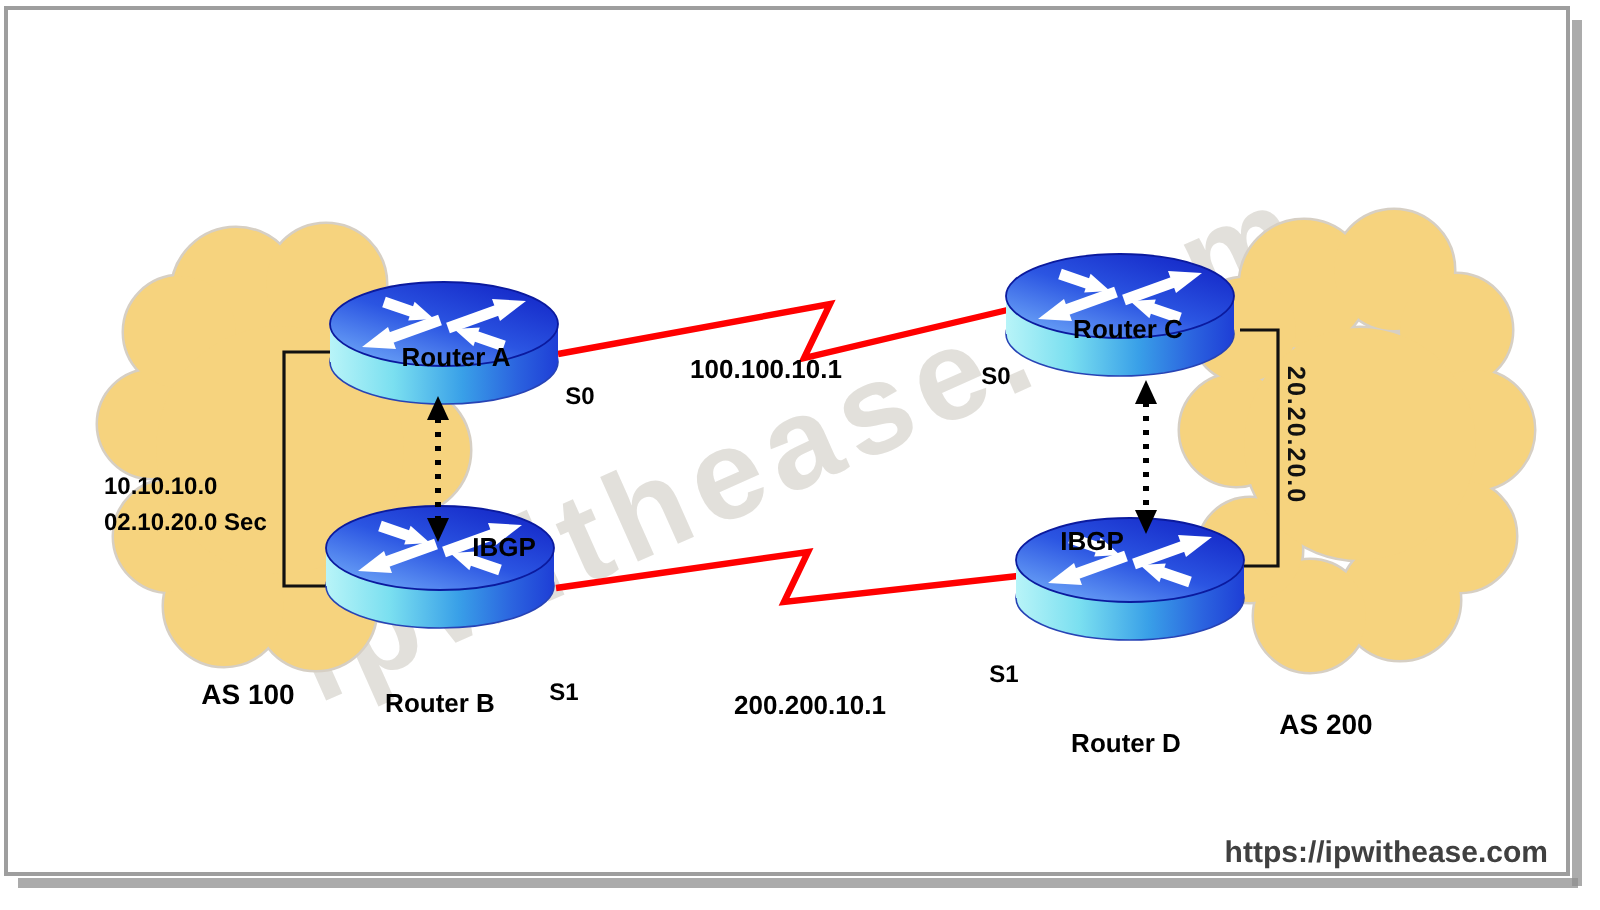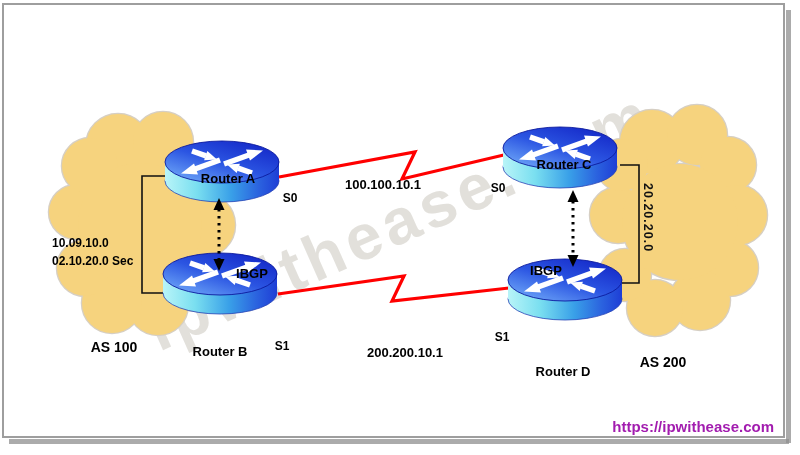--- a/index.html
+++ b/index.html
@@ -13,21 +13,21 @@
   .sm{font-size:12px;}
   .md{font-size:13px;}
   .as{font-size:14px;}
   .vtext{position:absolute;writing-mode:vertical-rl;font-weight:bold;color:#111;
          font-size:12.5px;letter-spacing:1px;transform:none;}
   .watermark{position:absolute;left:150px;top:295px;font-size:64px;font-weight:bold;
          letter-spacing:5px;color:rgba(186,180,170,0.42);white-space:nowrap;
          transform:rotate(-24deg);transform-origin:0 50%;
          text-shadow:1px 1px 0 rgba(255,255,255,0.55);pointer-events:none;}
   .site-link{position:absolute;right:26px;top:418px;font-size:15px;font-weight:bold;
-         color:#a21caf;text-decoration:none;}
+         color:#404040;text-decoration:none;}
 </style>
 </head>
 <body>
 
 <div class="stage">
 
   <div class="watermark">ipwithease.com</div>
 
   <svg class="layer" viewBox="0 0 800 455">
     <defs>
@@ -132,21 +132,21 @@
   <div class="label sm" style="left:282px;top:299px;">S1</div>
   <div class="label sm" style="left:498px;top:141px;">S0</div>
   <div class="label sm" style="left:502px;top:290px;">S1</div>
 
   <div class="label md" style="left:383px;top:137px;">100.100.10.1</div>
   <div class="label md" style="left:405px;top:305px;">200.200.10.1</div>
 
   <div class="label md" style="left:252px;top:226px;">IBGP</div>
   <div class="label md" style="left:546px;top:223px;">IBGP</div>
 
-  <div class="label la sm" style="left:52px;top:196px;">10.09.10.0</div>
+  <div class="label la sm" style="left:52px;top:196px;">10.10.10.0</div>
   <div class="label la sm" style="left:52px;top:214px;">02.10.20.0  Sec</div>
-  <div class="label as" style="left:114px;top:299px;">AS 100</div>
+  <div class="label as" style="left:124px;top:299px;">AS 100</div>
 
   <div class="vtext" style="left:641px;top:183px;">20.20.20.0</div>
   <div class="label as" style="left:663px;top:314px;">AS 200</div>
 
   <a class="site-link" href="#">https://ipwithease.com</a>
 </div>
 
 </body></html>

